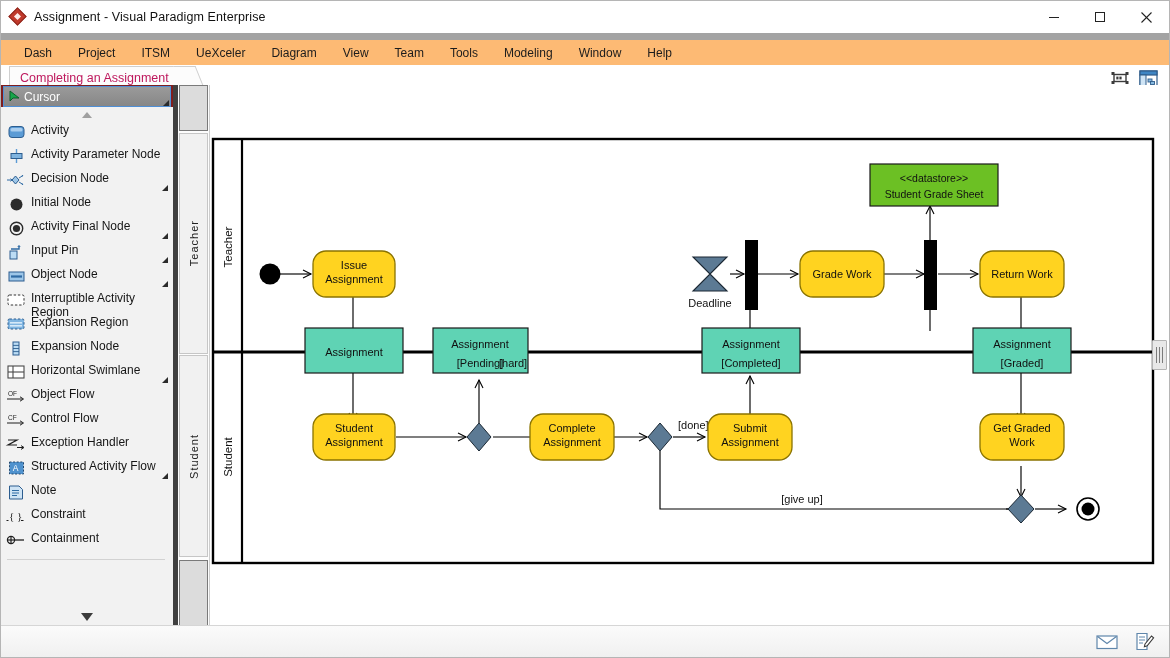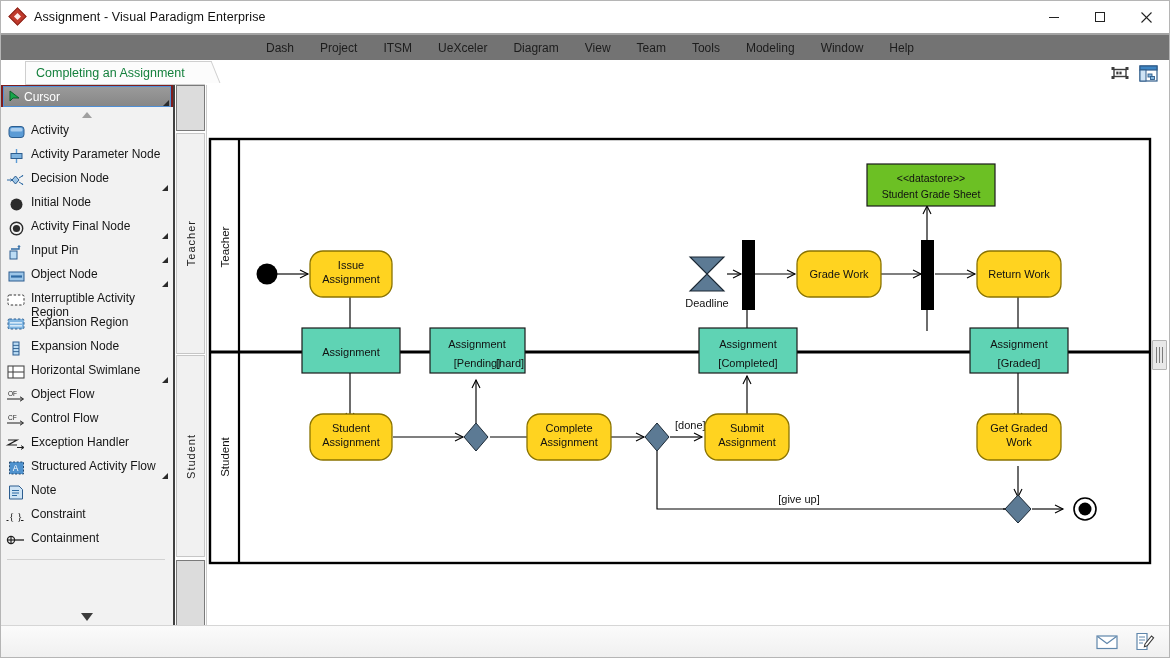--- a/index.html
+++ b/index.html
@@ -4,47 +4,47 @@
 <style>
   html,body{margin:0;padding:0;}
   body{
     width:1170px;height:658px;overflow:hidden;
     font-family:"Liberation Sans", sans-serif;
     font-size:12px;color:#1a1a1a;background:#ffffff;
   }
   .app{position:relative;width:1170px;height:658px;border:1px solid #b5b5b5;box-sizing:border-box;background:#fff;}
 
   
-  .titlebar{height:32px;display:flex;align-items:center;background:#ffffff;border-bottom:2px solid #a3a3a3;}
+  .titlebar{height:32px;display:flex;align-items:center;background:#ffffff;border-bottom:7px solid #a3a3a3;}
   .app-logo{width:16px;height:16px;margin:0 8px 0 9px;position:relative;flex:0 0 auto;}
   .app-logo i{position:absolute;left:1px;top:1px;width:11px;height:11px;background:#c0392b;transform:rotate(45deg);border:1px solid #8e2a20;}
   .app-logo i:after{content:"";position:absolute;left:3px;top:3px;width:5px;height:5px;background:#fdecea;}
   .title-text{font-size:12.5px;color:#111;letter-spacing:.1px;}
   .wbtns{margin-left:auto;display:flex;height:32px;}
   .wbtn{width:46px;height:32px;display:flex;align-items:center;justify-content:center;}
   .wbtn svg{display:block;}
 
   
-  .menubar{height:25px;display:flex;align-items:center;background:#737373;padding-left:10px;justify-content:center;}
+  .menubar{height:25px;display:flex;align-items:center;background:#fdba74;padding-left:10px;}
   .menu-item{padding:3px 13px;font-size:12px;color:#1c1c1c;white-space:nowrap;}
 
   
   .crumbrow{height:26px;background:#ffffff;display:flex;align-items:center;position:relative;}
-  .crumb{position:relative;height:22px;margin-left:24px;display:flex;align-items:center;padding:0 20px 0 10px;
-         background:#fcfcfc;border:1px solid #cfcfcf;border-right:none;font-size:12.5px;color:#15803d;}
+  .crumb{position:relative;height:22px;margin-left:8px;display:flex;align-items:center;padding:0 20px 0 10px;
+         background:#fcfcfc;border:1px solid #cfcfcf;border-right:none;font-size:12.5px;color:#be185d;}
   .crumb:after{content:"";position:absolute;right:-11px;top:-1px;width:21px;height:21px;background:#fcfcfc;
                border-top:1px solid #cfcfcf;border-right:1px solid #cfcfcf;transform:skewX(22deg);}
   .crumb-tools{margin-left:auto;display:flex;align-items:center;gap:6px;padding-right:10px;}
   .tbicon{width:22px;height:20px;display:flex;align-items:center;justify-content:center;}
 
   
   .main{position:absolute;left:0;top:84px;right:0;bottom:31px;display:flex;background:#fff;}
 
   
-  .palette{width:172px;background:#7f1d1d;border-right:2px solid #404040;display:flex;flex-direction:column;position:relative;}
+  .palette{width:172px;background:#7f1d1d;border-right:5px solid #404040;display:flex;flex-direction:column;position:relative;}
   .pal-header{height:19px;margin:1px 2px 0 2px;background:linear-gradient(#9a9a9a,#878787);
               border:1px solid #4f8fd6;display:flex;align-items:center;color:#fff;font-size:12px;position:relative;}
   .pal-header .glyph{width:20px;display:flex;justify-content:center;align-items:center;}
   .pal-header .corner{position:absolute;right:1px;bottom:0px;width:0;height:0;border-left:6px solid transparent;border-bottom:6px solid #2b2b2b;}
   .pal-scrollup{height:16px;display:flex;align-items:center;justify-content:center;background:#f2f2f2;}
   .pal-scrolldn{height:18px;display:flex;align-items:center;justify-content:center;background:#f2f2f2;}
   .tri-up{width:0;height:0;border-left:5px solid transparent;border-right:5px solid transparent;border-bottom:6px solid #a0a0a0;}
   .tri-dn{width:0;height:0;border-left:6px solid transparent;border-right:6px solid transparent;border-top:8px solid #3c3c3c;}
   .pal-list{flex:1;overflow:hidden;background:#f2f2f2;}
   .pal-item{height:24px;display:flex;position:relative;padding-left:4px;font-size:12px;color:#161616;}

